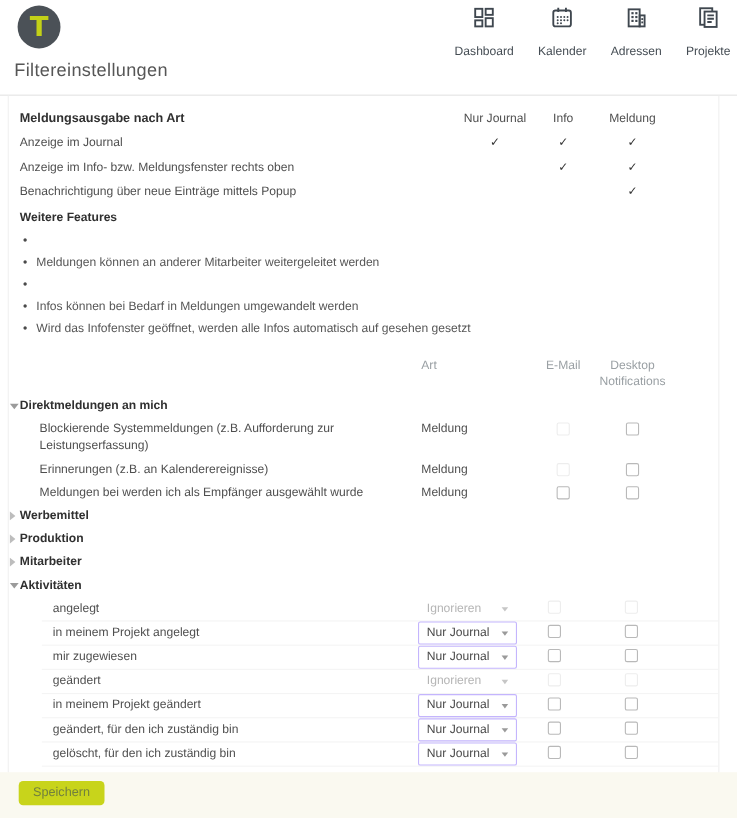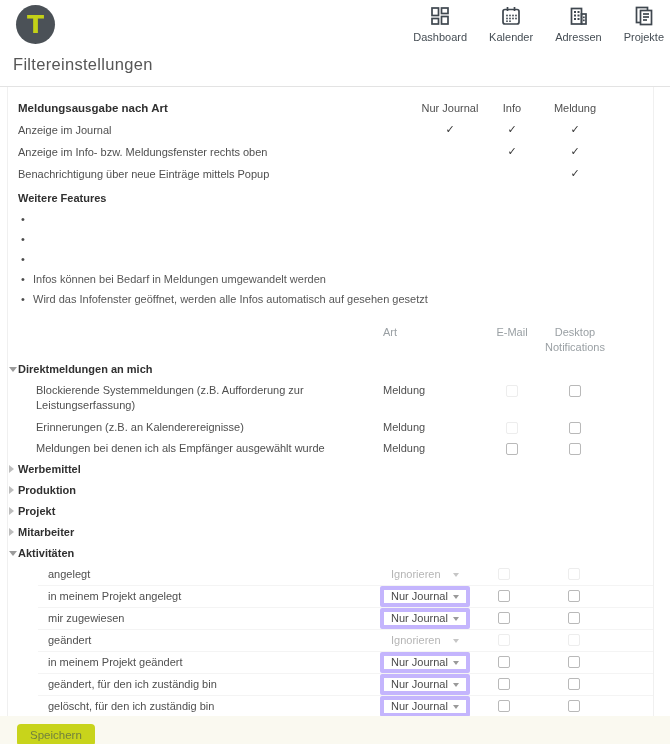--- a/index.html
+++ b/index.html
@@ -4,21 +4,21 @@
 <style>
   html,body{margin:0;padding:0;background:#fff;}
   #app{position:relative;width:670px;height:744px;overflow:hidden;background:#fff;
        font-family:"Liberation Sans",sans-serif;font-size:11px;color:#4f4f4f;}
 
   
   .logo{position:absolute;left:16px;top:5px;width:39px;height:39px;border-radius:50%;
         background:#4b5157;display:flex;align-items:center;justify-content:center;cursor:pointer;}
   .logo span{color:#c3d117;font-weight:900;font-size:25px;font-family:"DejaVu Sans",sans-serif;line-height:1;}
   .nav{position:absolute;top:5px;right:6px;display:flex;gap:22px;}
-  .nav-item{display:flex;flex-direction:column;align-items:center;gap:4px;cursor:pointer;}
+  .nav-item{display:flex;flex-direction:column;align-items:center;gap:14px;cursor:pointer;}
   .nav-item .lbl{font-size:11px;color:#454d54;}
   .nav-item svg{display:block;}
 
   
   .page-title{position:absolute;left:13px;top:55px;font-size:16.5px;color:#565656;letter-spacing:.3px;}
   .divider{position:absolute;top:86px;left:0;width:670px;height:0;border-top:1px solid #e3e3e3;}
   .panel{position:absolute;top:87px;left:7px;right:16px;bottom:0;
          border-left:1px solid #f0f0f0;border-right:1px solid #f0f0f0;box-sizing:border-box;
          padding-top:10px;}
 
@@ -63,32 +63,32 @@
   .d-row.one{height:21px;line-height:21px;}
   .cArt{position:absolute;left:375px;top:0;color:#4f4f4f;}
   .d-row.two .cArt,.d-row.two .cB,.d-row.two .cC{top:4px;line-height:15px;}
   .cb{display:inline-block;box-sizing:border-box;width:12px;height:12px;border:1px solid #b9b9b9;
       border-radius:2px;background:#fff;vertical-align:middle;cursor:pointer;}
   .cb.dis{border-color:#ededed;cursor:default;}
 
   .m-row{position:relative;height:21px;line-height:21px;margin-left:30px;border-bottom:1px solid #f4f4f4;}
   .m-row .lab{padding-left:10px;color:#4f4f4f;text-align:right;}
   .sel{position:absolute;left:342px;top:0;box-sizing:border-box;width:90px;height:21px;
-       border:4px solid #c4b5fd;border-radius:2px;background:#fff;display:flex;align-items:center;
+       border:1px solid #c4b5fd;border-radius:2px;background:#fff;display:flex;align-items:center;
        justify-content:space-between;padding:0 7px;color:#4a4a4a;cursor:pointer;text-align:right;}
   .sel .ar{width:0;height:0;border-left:3.5px solid transparent;border-right:3.5px solid transparent;
            border-top:4.5px solid #9a9a9a;}
   .sel.dis{border-color:transparent;color:#b5b5b5;cursor:default;}
   .sel.dis .ar{border-top-color:#c6c6c6;}
   .mMail{position:absolute;left:436px;top:0;width:60px;text-align:center;}
   .mDesk{position:absolute;left:506px;top:0;width:60px;text-align:center;}
   .m-row .cb{margin-top:-2px;}
 
   
-  .footer{position:absolute;left:0;bottom:0;width:670px;height:28px;background:#faf9f0;z-index:5;}
+  .footer{position:absolute;left:0;bottom:0;width:670px;height:42px;background:#faf9f0;z-index:5;}
   .save-btn{position:absolute;left:17px;top:8px;height:22px;padding:0 13px;background:#c8d41b;
             color:#72803d;border:none;border-radius:4px;font-size:11.5px;
             font-family:"Liberation Sans",sans-serif;cursor:pointer;line-height:22px;}
 </style>
 </head>
 <body>
 
 <div id="app">
 
   <div class="logo">
@@ -185,21 +185,21 @@
       <span class="cC chk">✓</span>
     </div>
     <div class="row t1-row">
       <span class="lab">Benachrichtigung über neue Einträge mittels Popup</span>
       <span class="cC chk">✓</span>
     </div>
 
     <div class="feat-title">Weitere Features</div>
     <ul class="feat-list">
       <li><span class="dot">•</span></li>
-      <li><span class="dot">•</span></li>
+      <li><span class="dot">•</span><span>Meldungen können an anderer Mitarbeiter weitergeleitet werden</span></li>
       <li><span class="dot">•</span></li>
       <li><span class="dot">•</span><span>Infos können bei Bedarf in Meldungen umgewandelt werden</span></li>
       <li><span class="dot">•</span><span>Wird das Infofenster geöffnet, werden alle Infos automatisch auf gesehen gesetzt</span></li>
     </ul>
 
     <div class="t2-head">
       <span class="hc art">Art</span>
       <span class="hc mail">E-Mail</span>
       <span class="hc desk">Desktop Notifications</span>
     </div>
@@ -214,40 +214,36 @@
       <span class="cB"><span class="cb dis"></span></span>
       <span class="cC"><span class="cb"></span></span>
     </div>
     <div class="d-row one">
       <span class="lab">Erinnerungen (z.B. an Kalenderereignisse)</span>
       <span class="cArt">Meldung</span>
       <span class="cB"><span class="cb dis"></span></span>
       <span class="cC"><span class="cb"></span></span>
     </div>
     <div class="d-row one">
-      <span class="lab">Meldungen bei denen ich als Empfänger ausgewählt wurde</span>
+      <span class="lab">Meldungen bei werden ich als Empfänger ausgewählt wurde</span>
       <span class="cArt">Meldung</span>
       <span class="cB"><span class="cb"></span></span>
       <span class="cC"><span class="cb"></span></span>
     </div>
 
     <div class="sec-head">
       <span class="tri right"></span>
       <span>Werbemittel</span>
     </div>
     <div class="sec-head">
       <span class="tri right"></span>
       <span>Produktion</span>
     </div>
     <div class="sec-head">
       <span class="tri right"></span>
-      <span>Projekt</span>
-    </div>
-    <div class="sec-head">
-      <span class="tri right"></span>
       <span>Mitarbeiter</span>
     </div>
 
     <div class="sec-head">
       <span class="tri down"></span>
       <span>Aktivitäten</span>
     </div>
 
     <div class="m-row">
       <span class="lab">angelegt</span>

